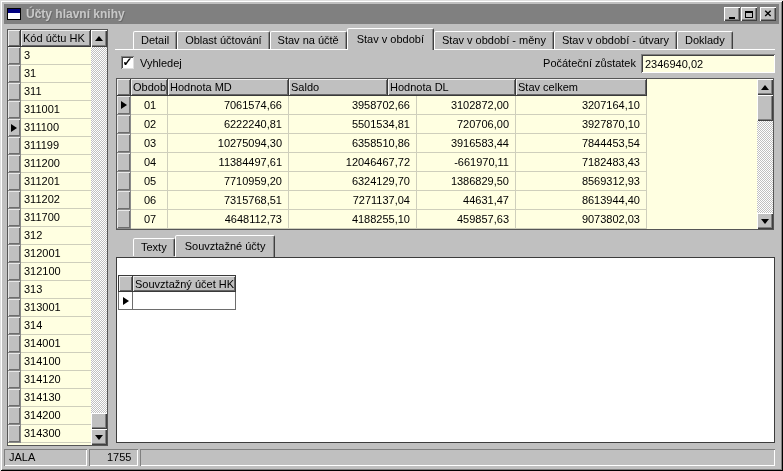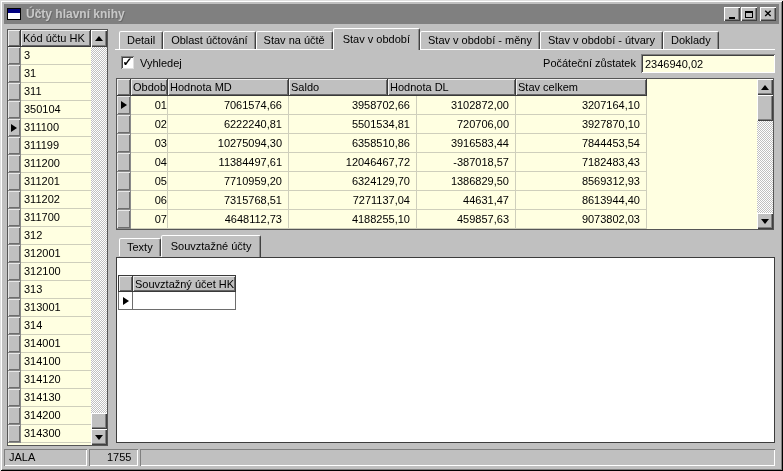--- a/index.html
+++ b/index.html
@@ -53,21 +53,21 @@
     box-shadow:inset 1px 1px 0 #fff, inset -1px -1px 0 #404040, inset -2px -2px 0 #808080;
     display:flex;align-items:center;justify-content:center;}
   .tri-up{width:0;height:0;border-left:4px solid transparent;border-right:4px solid transparent;
     border-bottom:5px solid #000;}
   .tri-down{width:0;height:0;border-left:4px solid transparent;border-right:4px solid transparent;
     border-top:5px solid #000;}
   .tri-right{width:0;height:0;border-top:4px solid transparent;border-bottom:4px solid transparent;
     border-left:6px solid #000;}
 
   
-  .tabstrip{position:absolute;left:119px;display:flex;align-items:flex-end;height:21px;}
+  .tabstrip{position:absolute;left:133px;display:flex;align-items:flex-end;height:21px;}
   .tab{height:18px;background:#c0c0c0;padding:0 7px;line-height:17px;white-space:nowrap;
     border:1px solid;border-bottom:none;border-color:#fff #404040 transparent #fff;
     border-radius:2px 2px 0 0;box-shadow:inset -1px 0 0 #8a8a8a;position:relative;z-index:1;}
   .tab.selected{height:22px;margin-bottom:-1px;z-index:3;line-height:20px;padding:0 9px;}
   .page-line{position:absolute;left:115px;width:660px;height:1px;background:#fff;z-index:0;}
 
   
   .checkbox{position:absolute;left:121px;top:56px;width:13px;height:13px;background:#fff;
     box-shadow:inset 1px 1px 0 #808080, inset -1px -1px 0 #dfdfdf, inset 2px 2px 0 #404040, inset -2px -2px 0 #fff;
     display:flex;align-items:center;justify-content:center;}
@@ -83,21 +83,21 @@
     background:#ffffe1;border:1px solid #565656;}
   .mg-header{display:flex;height:17px;}
   .mg-header .sel-h{width:14px;padding:0;}
   .mg-rows{position:absolute;left:0;top:17px;right:17px;}
   .mg-row{display:flex;height:19px;}
   .mg-row .row-sel{width:14px;}
   .mcell{background:#ffffe1;border-right:1px solid #cfcfbc;border-bottom:1px solid #cfcfbc;
     line-height:18px;white-space:nowrap;overflow:hidden;}
   .w-per{width:37px;} .w-md{width:121px;} .w-dl{width:128px;} .w-sa{width:99px;} .w-sc{width:131px;}
   .cell-num{text-align:right;padding-right:6px;}
-  .cell-per{padding-left:13px;text-align:right;}
+  .cell-per{padding-left:13px;}
   .mgrid .vscroll{right:0;}
 
   
   .rel-panel{position:absolute;left:116px;top:257px;width:659px;height:186px;background:#fff;
     border:1px solid #3c3c3c;}
   .rel-grid{position:absolute;left:1px;top:17px;}
   .rel-hrow{display:flex;height:17px;}
   .rel-hrow .sel-h{width:14px;padding:0;border:1px solid #3a3a3a;border-right:none;}
   .rel-hrow .name-h{width:104px;border:1px solid #3a3a3a;}
   .rel-row{display:flex;height:18px;}
@@ -144,21 +144,21 @@
         <div class="acc-row">
           <div class="row-sel"></div>
           <div class="acc-val">31</div>
         </div>
         <div class="acc-row">
           <div class="row-sel"></div>
           <div class="acc-val">311</div>
         </div>
         <div class="acc-row">
           <div class="row-sel"></div>
-          <div class="acc-val">350104</div>
+          <div class="acc-val">311001</div>
         </div>
         <div class="acc-row">
           <div class="row-sel">
             <span class="tri-right"></span>
           </div>
           <div class="acc-val">311100</div>
         </div>
         <div class="acc-row">
           <div class="row-sel"></div>
           <div class="acc-val">311199</div>
@@ -291,21 +291,21 @@
           <div class="mcell w-md cell-num">10275094,30</div>
           <div class="mcell w-dl cell-num">6358510,86</div>
           <div class="mcell w-sa cell-num">3916583,44</div>
           <div class="mcell w-sc cell-num">7844453,54</div>
         </div>
         <div class="mg-row">
           <div class="row-sel"></div>
           <div class="mcell w-per cell-per">04</div>
           <div class="mcell w-md cell-num">11384497,61</div>
           <div class="mcell w-dl cell-num">12046467,72</div>
-          <div class="mcell w-sa cell-num">-387018,57</div>
+          <div class="mcell w-sa cell-num">-661970,11</div>
           <div class="mcell w-sc cell-num">7182483,43</div>
         </div>
         <div class="mg-row">
           <div class="row-sel"></div>
           <div class="mcell w-per cell-per">05</div>
           <div class="mcell w-md cell-num">7710959,20</div>
           <div class="mcell w-dl cell-num">6324129,70</div>
           <div class="mcell w-sa cell-num">1386829,50</div>
           <div class="mcell w-sc cell-num">8569312,93</div>
         </div>

